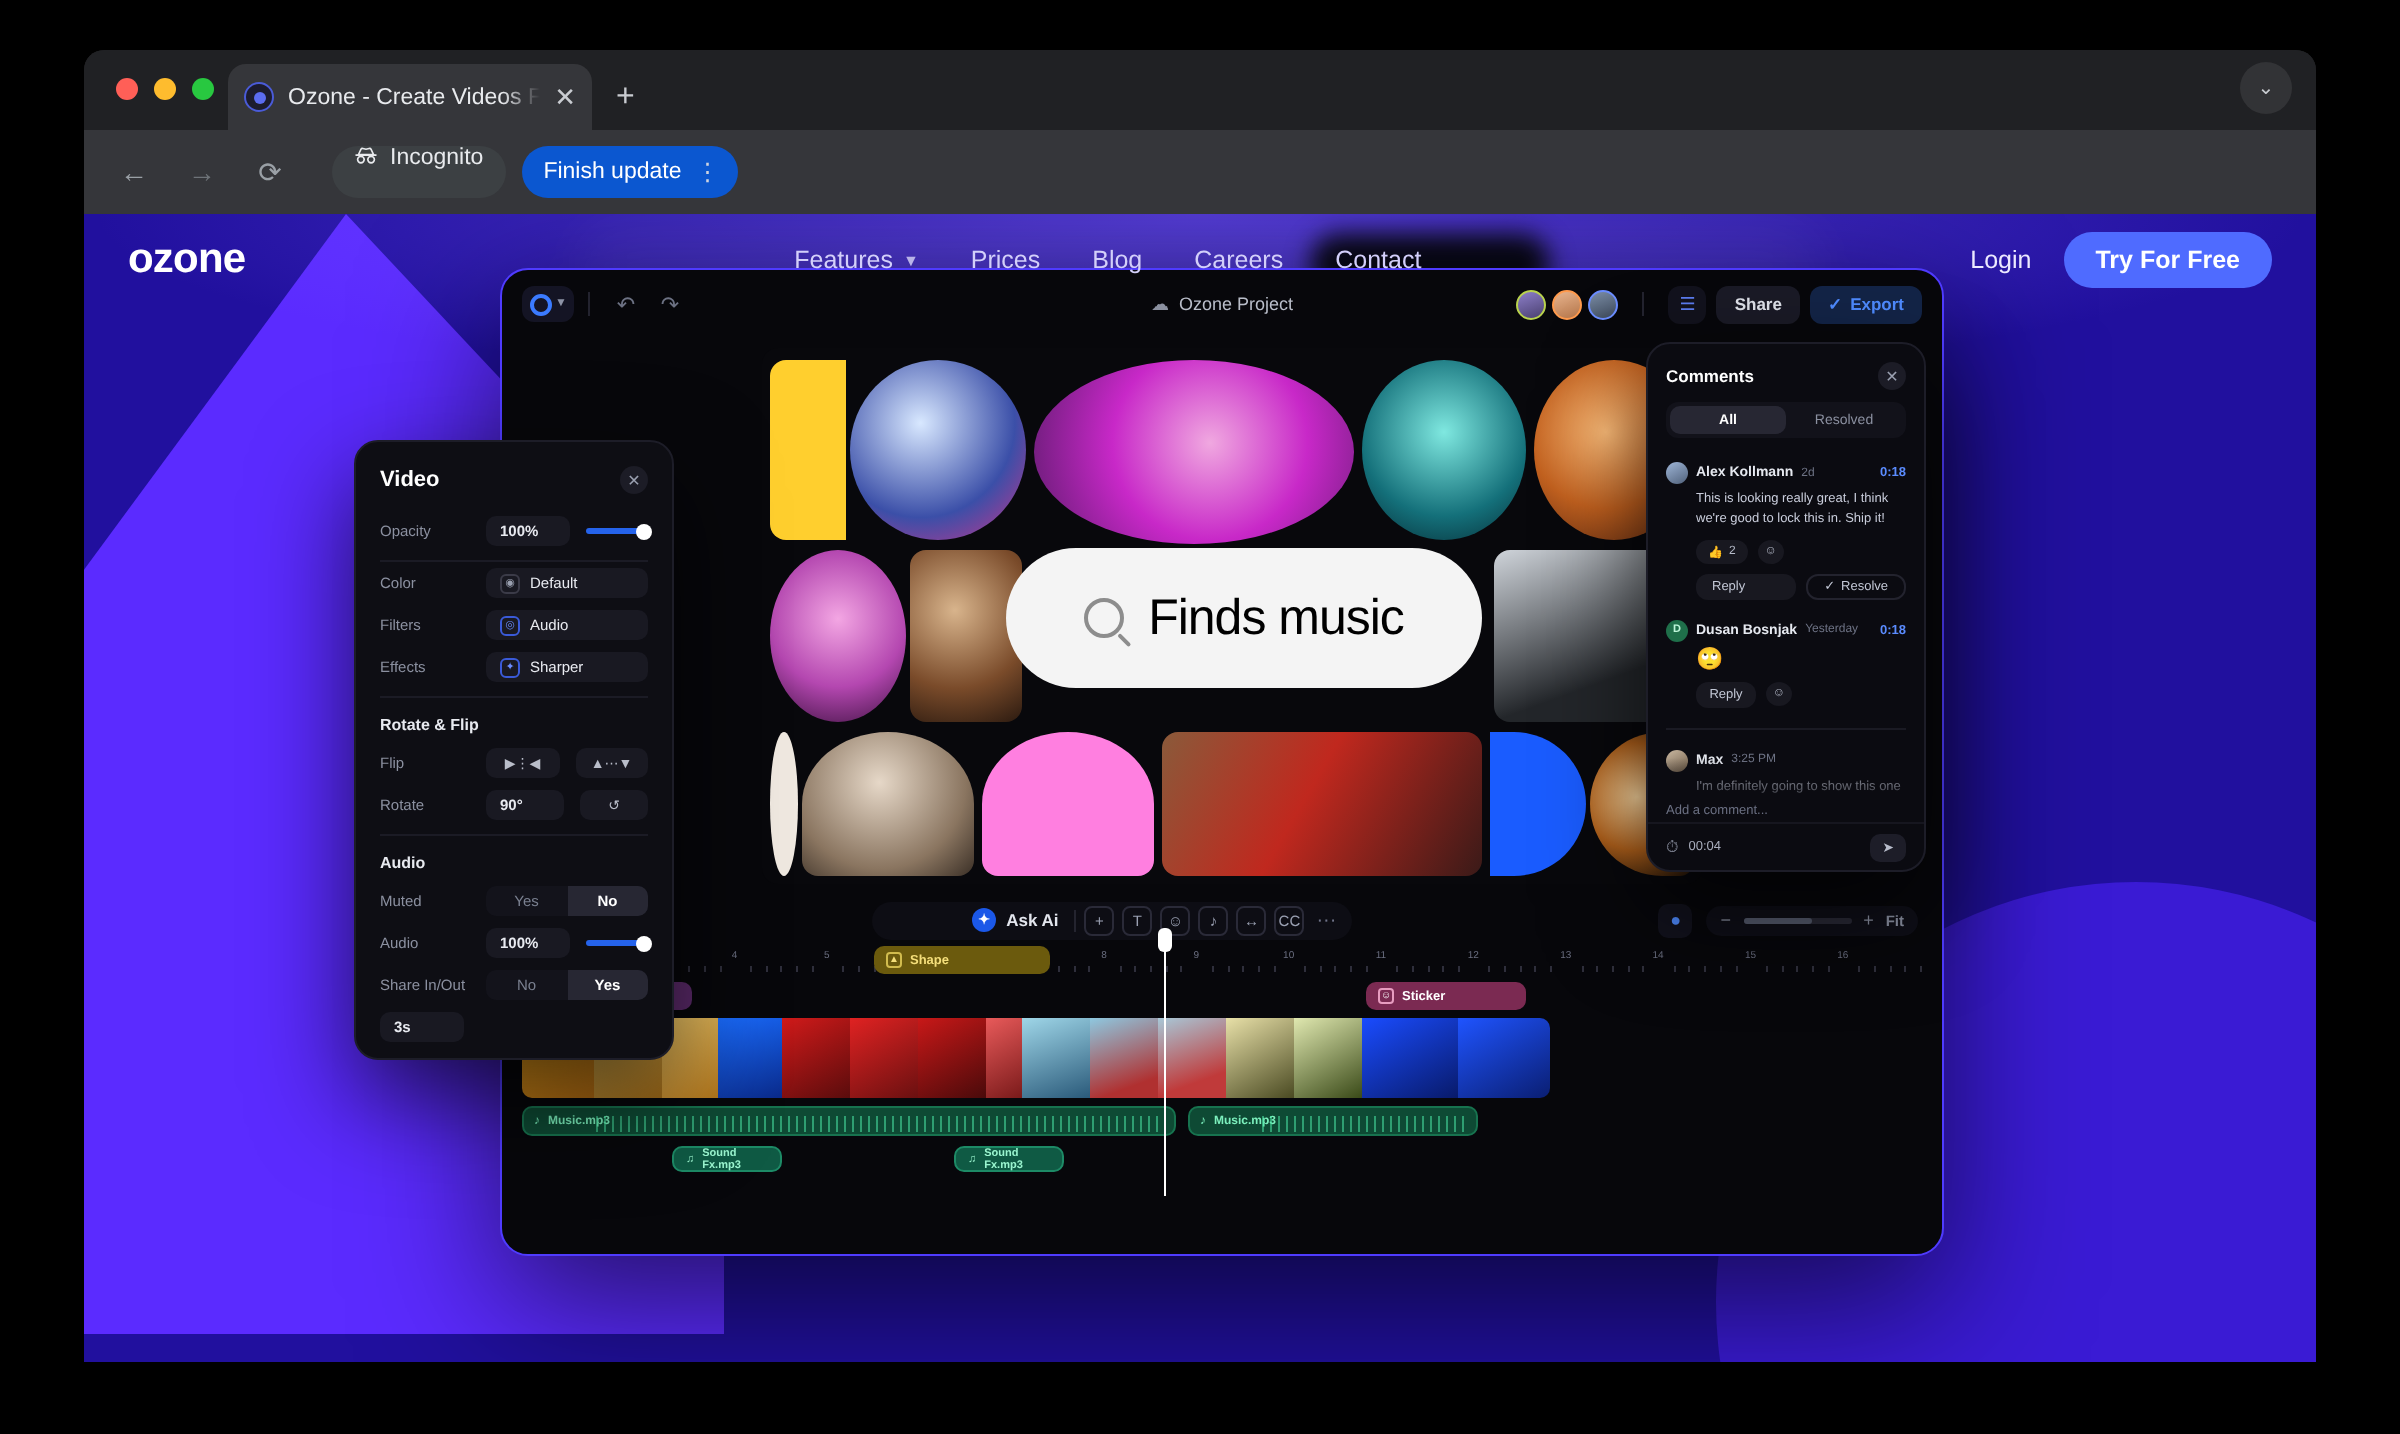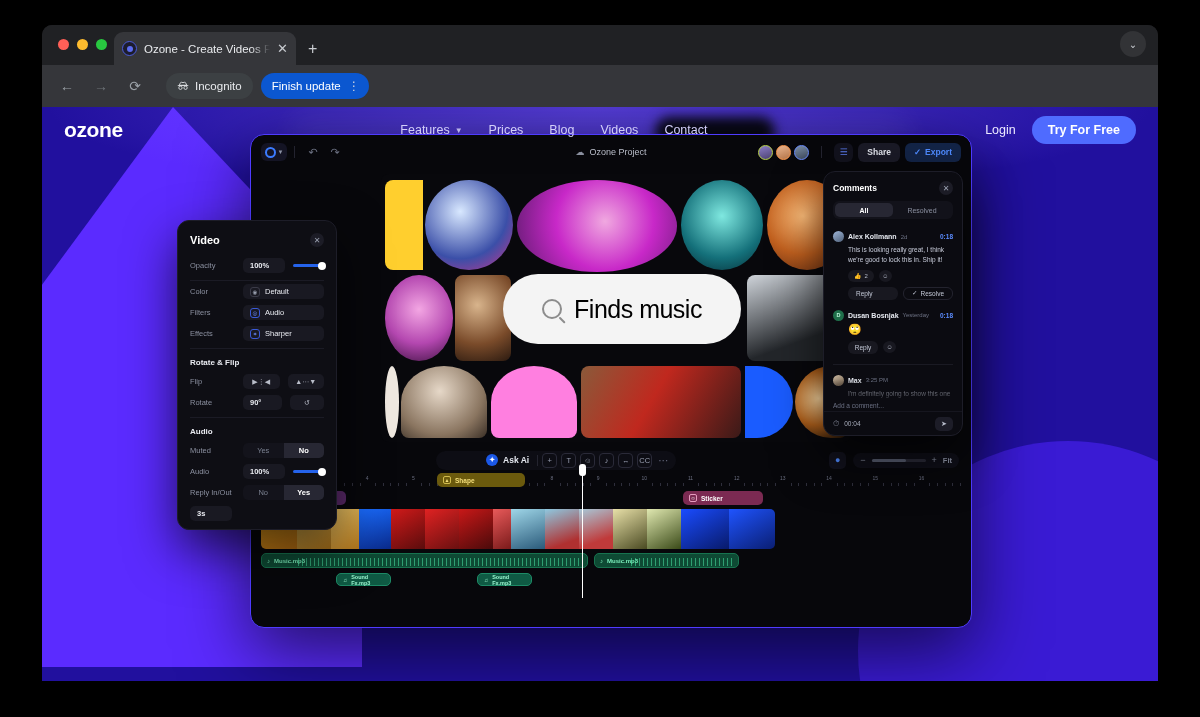--- a/index.html
+++ b/index.html
@@ -67,21 +67,21 @@
   .navbtn.fwd { color: #6e7378; }
   .omni {
     flex: 1; height: 28px; background: #202124; border-radius: 15px;
     display: flex; align-items: center; padding: 0 12px; gap: 10px; margin-left: 6px;
   }
   .omni-url { font-size: 12.5px; color: #e8eaed; }
   .omni-icons { margin-left: auto; display: flex; align-items: center; gap: 13px; padding-right: 4px; }
   .omni-icons span { color: #c9ccd1; font-size: 13px; }
   .incognito {
     height: 26px; margin-left: 10px; padding: 0 11px; border-radius: 13px;
-    background: #3c4043; display: flex; align-items: center; gap: 6px;
+    background: #3c4043; display: flex; gap: 6px;
     font-size: 11.5px; color: #e8eaed;
   }
   .update {
     height: 26px; margin-left: 8px; padding: 0 9px 0 11px; border-radius: 13px;
     background: #0b57d0; display: flex; align-items: center; gap: 7px;
     font-size: 11.5px; color: #fff; font-weight: 500;
   }
   .kebab { letter-spacing: 0; font-size: 12px; color: #cfd4e0; }
 
   
@@ -356,21 +356,21 @@
 
     <div class="sitenav">
       <div class="logo">ozone</div>
       <div class="navlinks">
         <a class="navlink">
           <span>Features</span>
           <span class="caret-d">▼</span>
         </a>
         <a class="navlink">Prices</a>
         <a class="navlink">Blog</a>
-        <a class="navlink">Videos</a>
+        <a class="navlink">Careers</a>
         <a class="navlink">Contact</a>
       </div>
       <div class="auth">
         <a class="login">Login</a>
         <div class="try">Try For Free</div>
       </div>
     </div>
 
     <div class="app">
 
@@ -735,21 +735,21 @@
         </span>
       </div>
       <div class="p-row">
         <span class="p-label">Audio</span>
         <span class="p-field w50">100%</span>
         <span class="slider">
             <i></i>
           </span>
       </div>
       <div class="p-row">
-        <span class="p-label">Reply In/Out</span>
+        <span class="p-label">Share In/Out</span>
         <span class="seg">
           <div>No</div>
           <div class="on">Yes</div>
         </span>
       </div>
       <div class="p-row">
 
         <span class="p-field w50">3s</span>
 
       </div>

